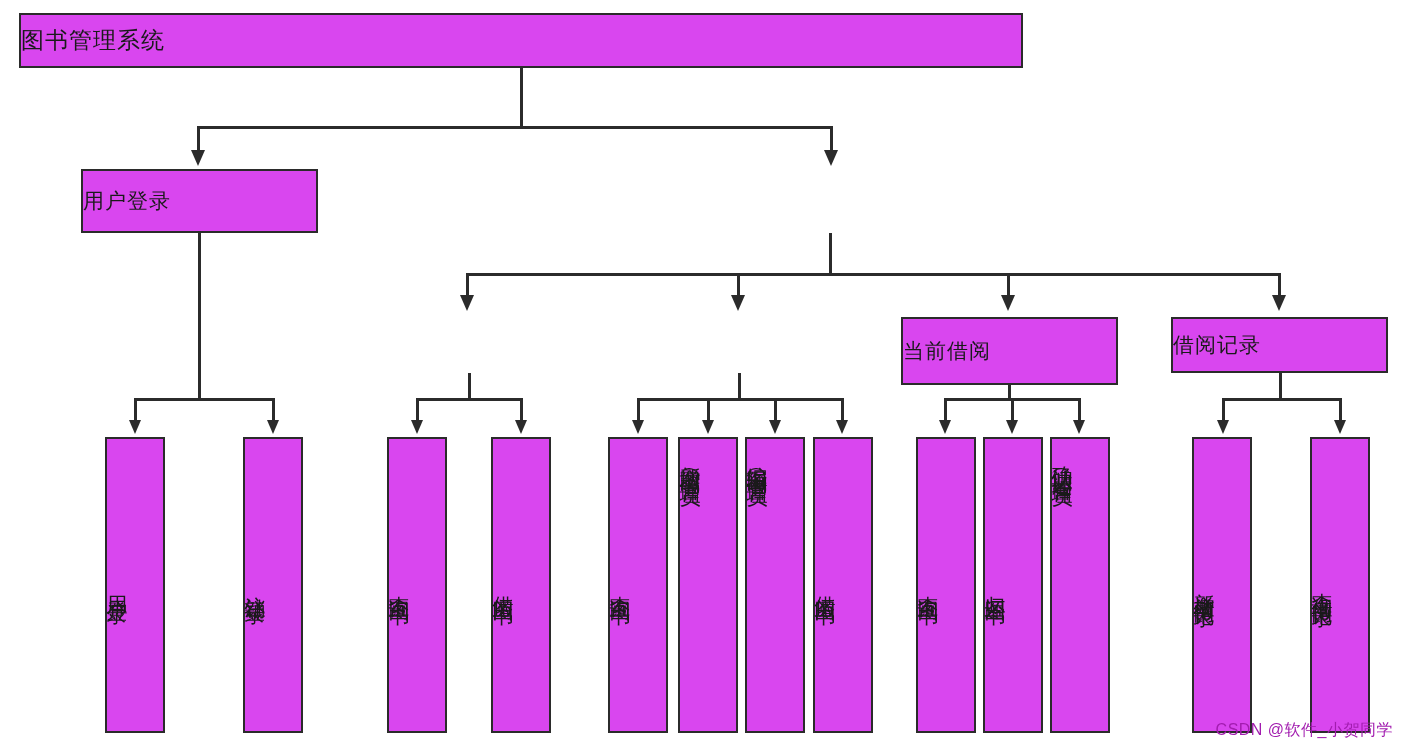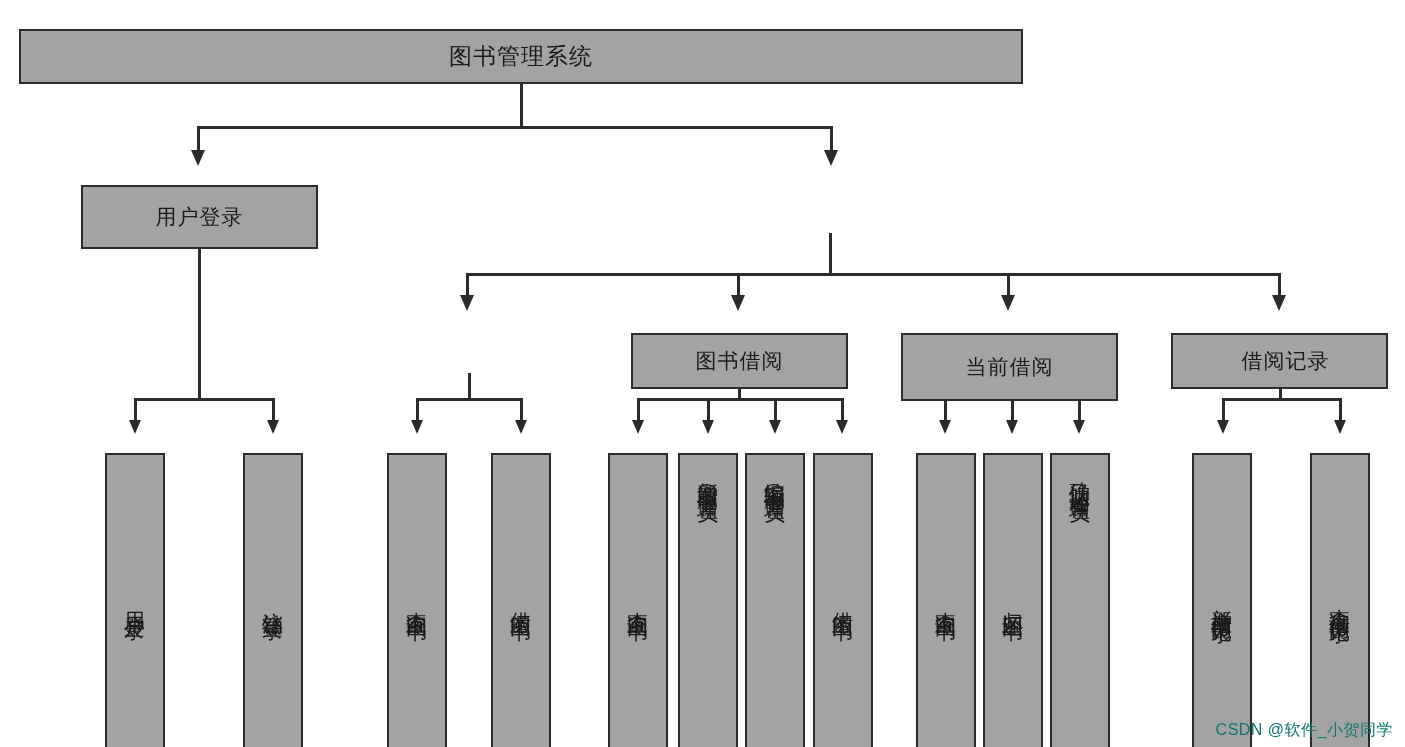--- a/index.html
+++ b/index.html
@@ -14,27 +14,25 @@
     position: relative;
     width: 1405px;
     height: 747px;
     background: #ffffff;
     overflow: hidden;
   }
   .node {
     position: absolute;
     box-sizing: border-box;
     border: 2.5px solid #2b2b2b;
-    background: #a3a3a3;
+    background: #d946ef;
     display: flex;
     align-items: center;
-    justify-content: center;
     color: #1a1a1a;
     z-index: 3;
-    margin-top: 16px;
   }
   .node .label {
     font-size: 21px;
     line-height: 1.18;
     letter-spacing: 1px;
     white-space: nowrap;
     color: #1a1a1a;
   }
   #root-node .label { font-size: 23px; }
   .node.vertical {
@@ -79,21 +77,21 @@
   .arrow.small {
     border-left-width: 6px;
     border-right-width: 6px;
     border-top-width: 14px;
   }
   #watermark {
     position: absolute;
     right: 12px;
     bottom: 6px;
     font-size: 16px;
-    color: #0f766e;
+    color: #a21caf;
     letter-spacing: 0.5px;
     z-index: 5;
     white-space: nowrap;
   }
 </style>
 </head>
 <body>
 
 <div id="canvas">
 
@@ -123,27 +121,24 @@
   <div class="hline" style="left:466px; top:273px; width:815px;"></div>
   <div class="vline" style="left:466px; top:273px; height:24px;"></div>
   <div class="arrow" style="left:460px; top:295px;"></div>
   <div class="vline" style="left:737px; top:273px; height:24px;"></div>
   <div class="arrow" style="left:731px; top:295px;"></div>
   <div class="vline" style="left:1007px; top:273px; height:24px;"></div>
   <div class="arrow" style="left:1001px; top:295px;"></div>
   <div class="vline" style="left:1278px; top:273px; height:24px;"></div>
   <div class="arrow" style="left:1272px; top:295px;"></div>
 
-  <div class="node" style="left:631px; top:317px; width:217px; height:56px;">
-    <span class="label">图书借阅</span>
-  </div>
   <div class="node" style="left:901px; top:317px; width:217px; height:68px;">
     <span class="label">当前借阅</span>
   </div>
-  <div class="node" style="left:1171px; top:317px; width:217px; height:56px;padding-left:12px;">
+  <div class="node" style="left:1171px; top:317px; width:217px; height:56px;">
     <span class="label">借阅记录</span>
   </div>
 
   <div class="vline" style="left:468px; top:373px; height:27px;"></div>
   <div class="hline" style="left:416px; top:398px; width:106px;"></div>
   <div class="vline" style="left:416px; top:398px; height:23px;"></div>
   <div class="arrow small" style="left:411px; top:420px;"></div>
   <div class="vline" style="left:520px; top:398px; height:23px;"></div>
   <div class="arrow small" style="left:515px; top:420px;"></div>
 

